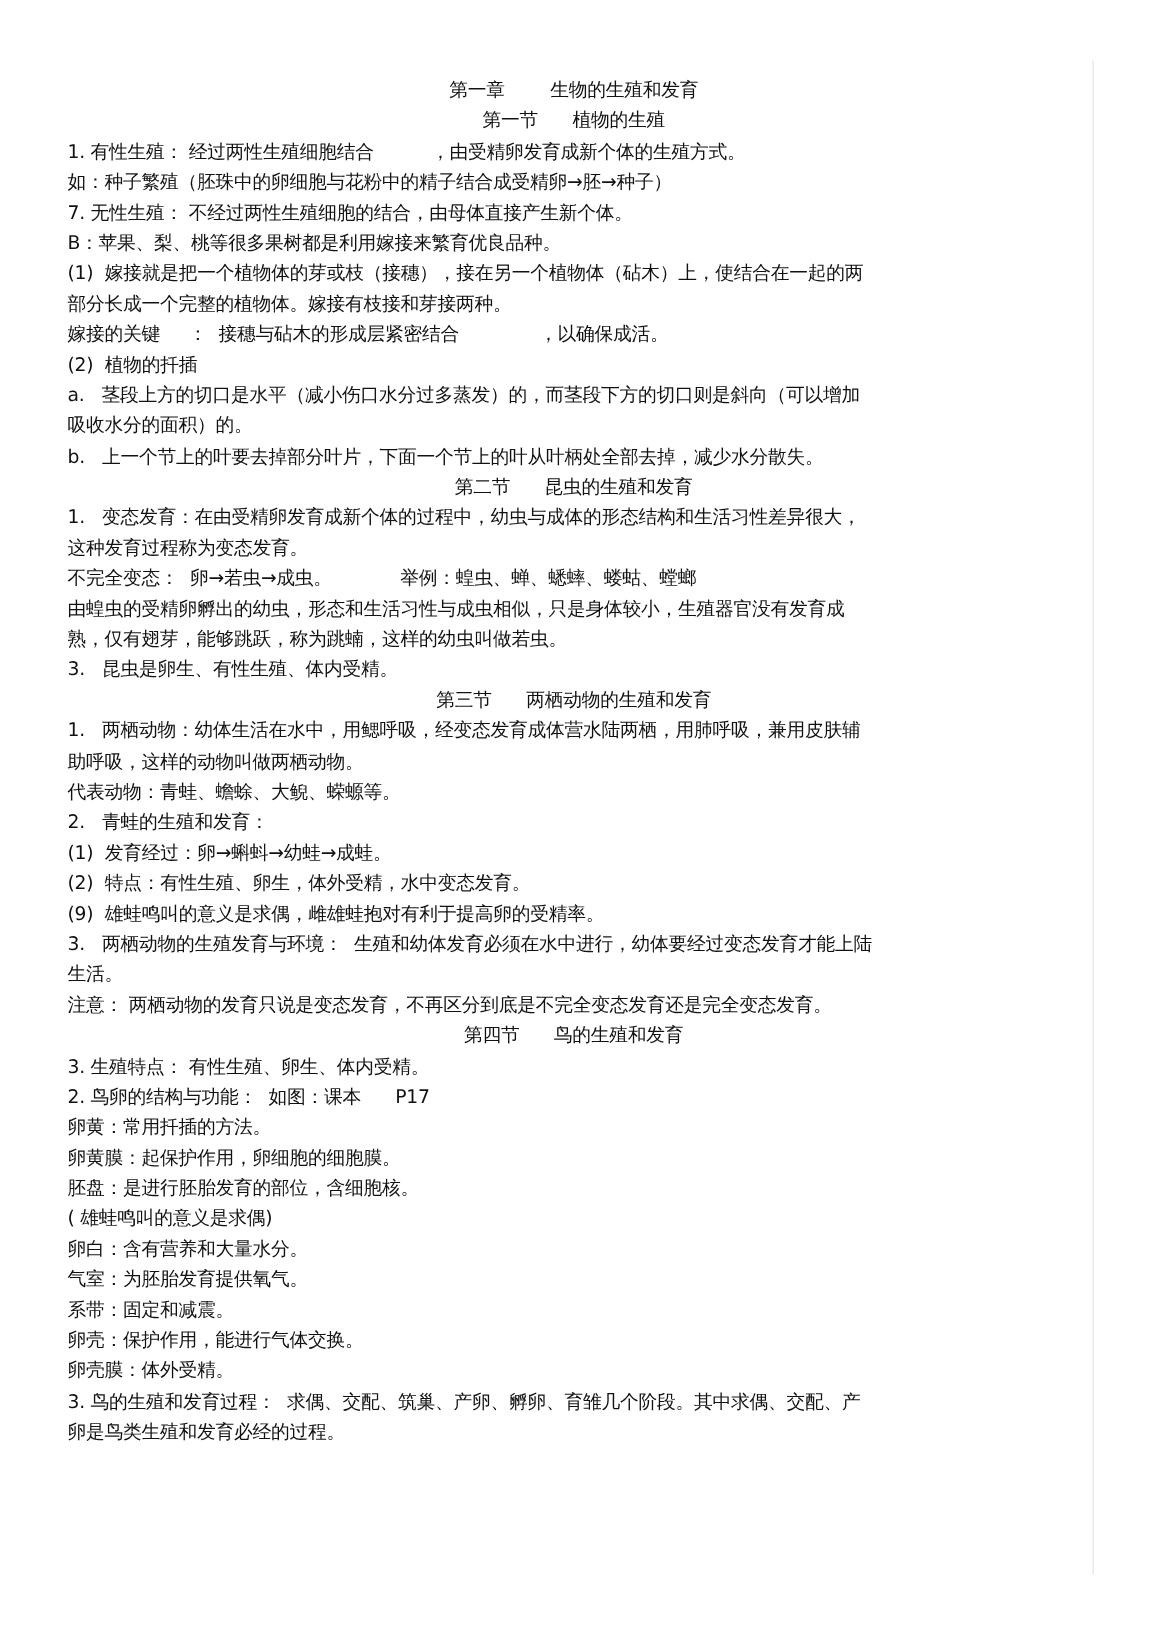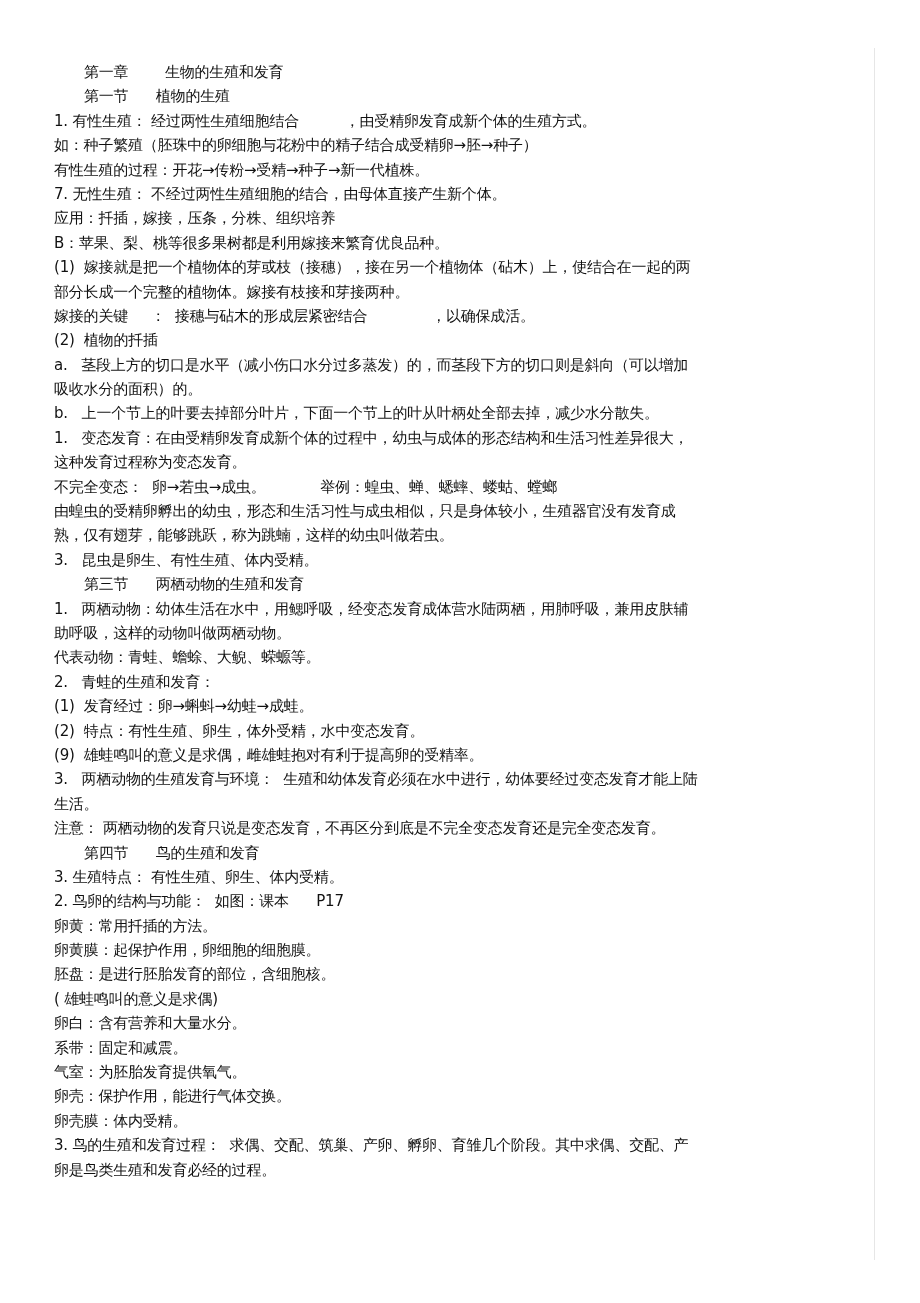--- a/index.html
+++ b/index.html
@@ -30,44 +30,44 @@
       width: 780px;
     }
     .line {
       height: 24.4px;
       line-height: 24.4px;
       font-size: 15px;
       white-space: pre;
       letter-spacing: -0.2px;
     }
     .center {
+      text-align: center;
       padding-left: 30px;
     }
   </style>
 </head>
 <body>
 
 <div class="page-edge"></div>
 
 <div class="doc">
   <div class="line center">第一章        生物的生殖和发育</div>
   <div class="line center">第一节      植物的生殖</div>
   <div class="line">1. 有性生殖： 经过两性生殖细胞结合          ，由受精卵发育成新个体的生殖方式。</div>
   <div class="line">如：种子繁殖（胚珠中的卵细胞与花粉中的精子结合成受精卵→胚→种子）</div>
-  <div class="line">有性生殖的过程：开花→传粉→受精→种子→新一代植株。</div>
   <div class="line">7. 无性生殖： 不经过两性生殖细胞的结合，由母体直接产生新个体。</div>
-  <div class="line">应用：扦插，嫁接，压条，分株、组织培养</div>
   <div class="line">B：苹果、梨、桃等很多果树都是利用嫁接来繁育优良品种。</div>
   <div class="line">(1)  嫁接就是把一个植物体的芽或枝（接穗），接在另一个植物体（砧木）上，使结合在一起的两</div>
   <div class="line">部分长成一个完整的植物体。嫁接有枝接和芽接两种。</div>
   <div class="line">嫁接的关键     ：  接穗与砧木的形成层紧密结合              ，以确保成活。</div>
   <div class="line">(2)  植物的扦插</div>
   <div class="line">a.   茎段上方的切口是水平（减小伤口水分过多蒸发）的，而茎段下方的切口则是斜向（可以增加</div>
   <div class="line">吸收水分的面积）的。</div>
   <div class="line">b.   上一个节上的叶要去掉部分叶片，下面一个节上的叶从叶柄处全部去掉，减少水分散失。</div>
+  <div class="line center">第二节      昆虫的生殖和发育</div>
   <div class="line">1.   变态发育：在由受精卵发育成新个体的过程中，幼虫与成体的形态结构和生活习性差异很大，</div>
   <div class="line">这种发育过程称为变态发育。</div>
   <div class="line">不完全变态：  卵→若虫→成虫。            举例：蝗虫、蝉、蟋蟀、蝼蛄、螳螂</div>
   <div class="line">由蝗虫的受精卵孵出的幼虫，形态和生活习性与成虫相似，只是身体较小，生殖器官没有发育成</div>
   <div class="line">熟，仅有翅芽，能够跳跃，称为跳蝻，这样的幼虫叫做若虫。</div>
   <div class="line">3.   昆虫是卵生、有性生殖、体内受精。</div>
   <div class="line center">第三节      两栖动物的生殖和发育</div>
   <div class="line">1.   两栖动物：幼体生活在水中，用鳃呼吸，经变态发育成体营水陆两栖，用肺呼吸，兼用皮肤辅</div>
   <div class="line">助呼吸，这样的动物叫做两栖动物。</div>
   <div class="line">代表动物：青蛙、蟾蜍、大鲵、蝾螈等。</div>
@@ -79,19 +79,19 @@
   <div class="line">生活。</div>
   <div class="line">注意： 两栖动物的发育只说是变态发育，不再区分到底是不完全变态发育还是完全变态发育。</div>
   <div class="line center">第四节      鸟的生殖和发育</div>
   <div class="line">3. 生殖特点： 有性生殖、卵生、体内受精。</div>
   <div class="line">2. 鸟卵的结构与功能：  如图：课本      P17</div>
   <div class="line">卵黄：常用扦插的方法。</div>
   <div class="line">卵黄膜：起保护作用，卵细胞的细胞膜。</div>
   <div class="line">胚盘：是进行胚胎发育的部位，含细胞核。</div>
   <div class="line">( 雄蛙鸣叫的意义是求偶)</div>
   <div class="line">卵白：含有营养和大量水分。</div>
+  <div class="line">气室：为胚胎发育提供氧气。</div>
   <div class="line">系带：固定和减震。</div>
-  <div class="line">气室：为胚胎发育提供氧气。</div>
   <div class="line">卵壳：保护作用，能进行气体交换。</div>
-  <div class="line">卵壳膜：体内受精。</div>
+  <div class="line">卵壳膜：体外受精。</div>
   <div class="line">3. 鸟的生殖和发育过程：  求偶、交配、筑巢、产卵、孵卵、育雏几个阶段。其中求偶、交配、产</div>
   <div class="line">卵是鸟类生殖和发育必经的过程。</div>
 </div>
 
 </body></html>

